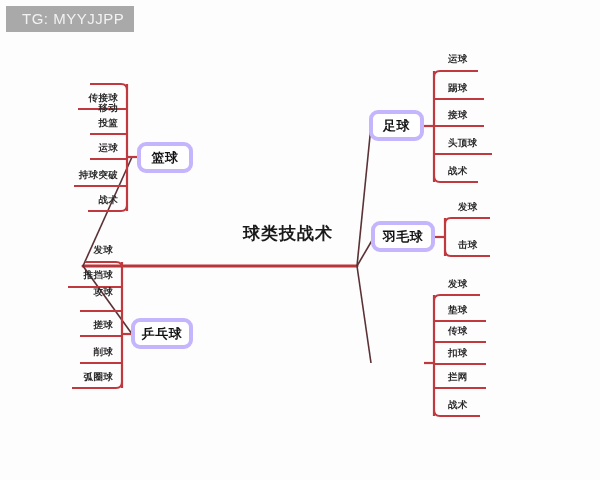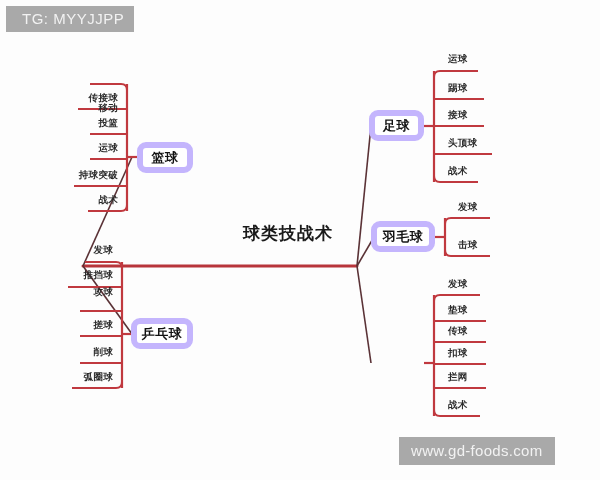--- a/index.html
+++ b/index.html
@@ -37,21 +37,21 @@
     font-weight: 700;
     color: #1a1a1a;
     letter-spacing: 1px;
     white-space: nowrap;
   }
 
   
   .node-box {
     position: absolute;
     box-sizing: border-box;
-    border: 6px solid #c4b5fd;
+    border: 4px solid #c4b5fd;
     border-radius: 9px;
     background: #ffffff;
     display: flex;
     align-items: center;
     justify-content: center;
     font-size: 13px;
     font-weight: 700;
     color: #111111;
     letter-spacing: 0.5px;
     white-space: nowrap;
@@ -189,15 +189,14 @@
 
   <div class="leaf right" style="left:448px; top:278px; width:60px;">发球</div>
   <div class="leaf right" style="left:448px; top:304px; width:60px;">垫球</div>
   <div class="leaf right" style="left:448px; top:325px; width:60px;">传球</div>
   <div class="leaf right" style="left:448px; top:347px; width:60px;">扣球</div>
   <div class="leaf right" style="left:448px; top:371px; width:60px;">拦网</div>
   <div class="leaf right" style="left:448px; top:399px; width:60px;">战术</div>
 
   <div class="wm" id="wm-top">TG: MYYJJPP</div>
 
-  <div class="wm" id="wm-bottom">www.gd-foods.com</div>
 
 </div>
 
 </body></html>

